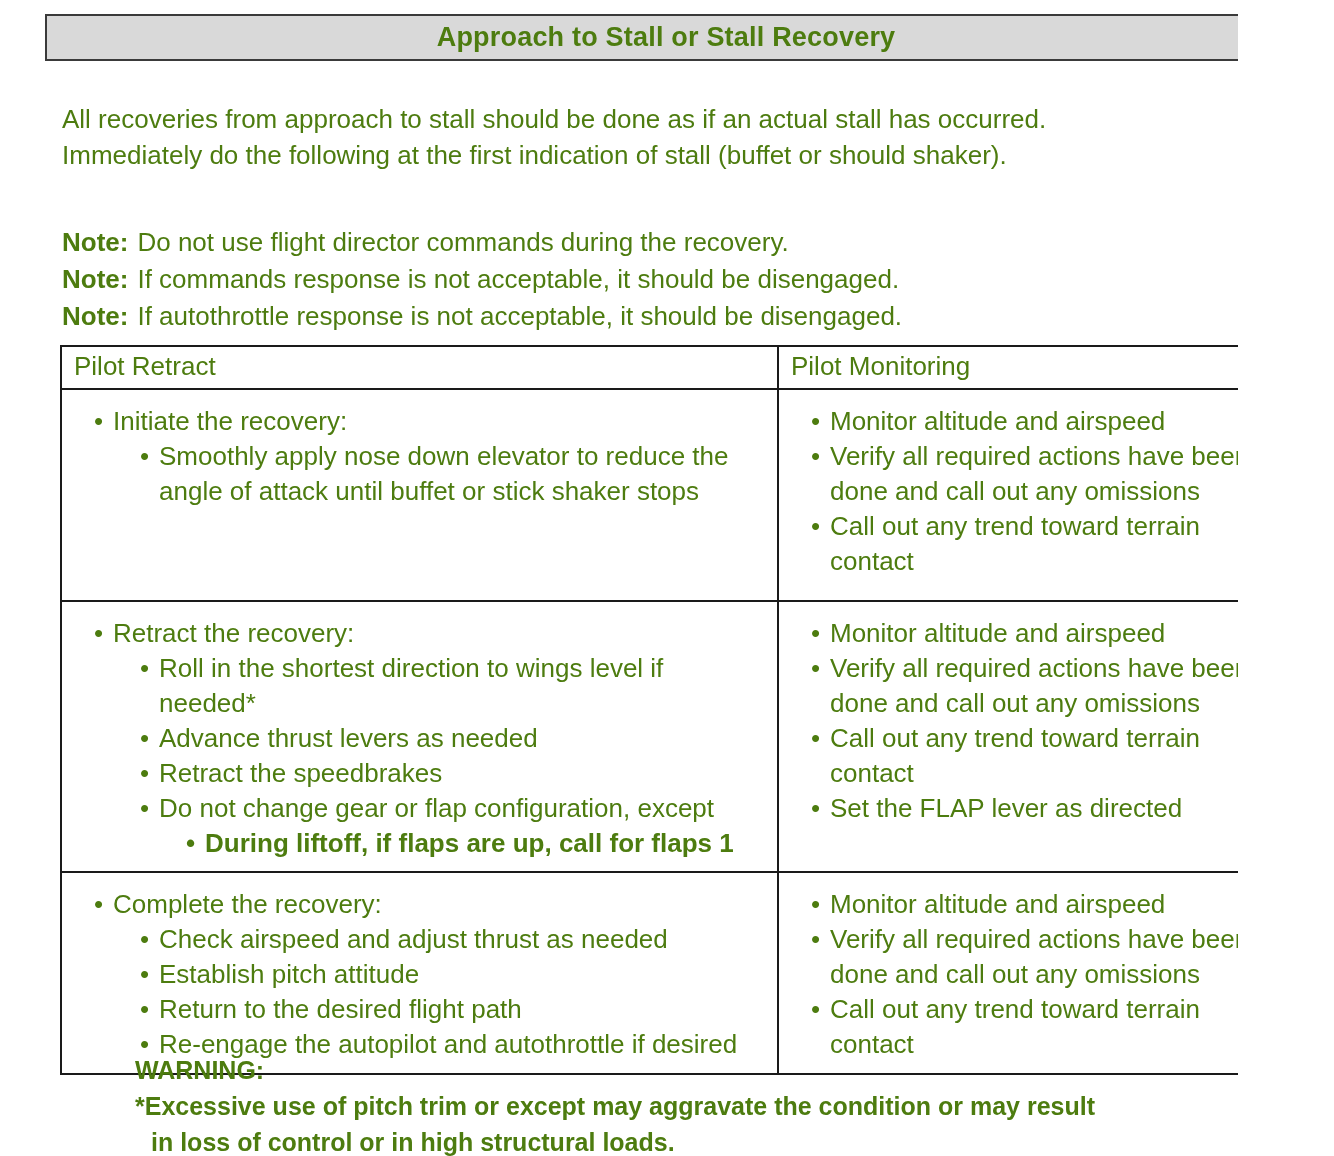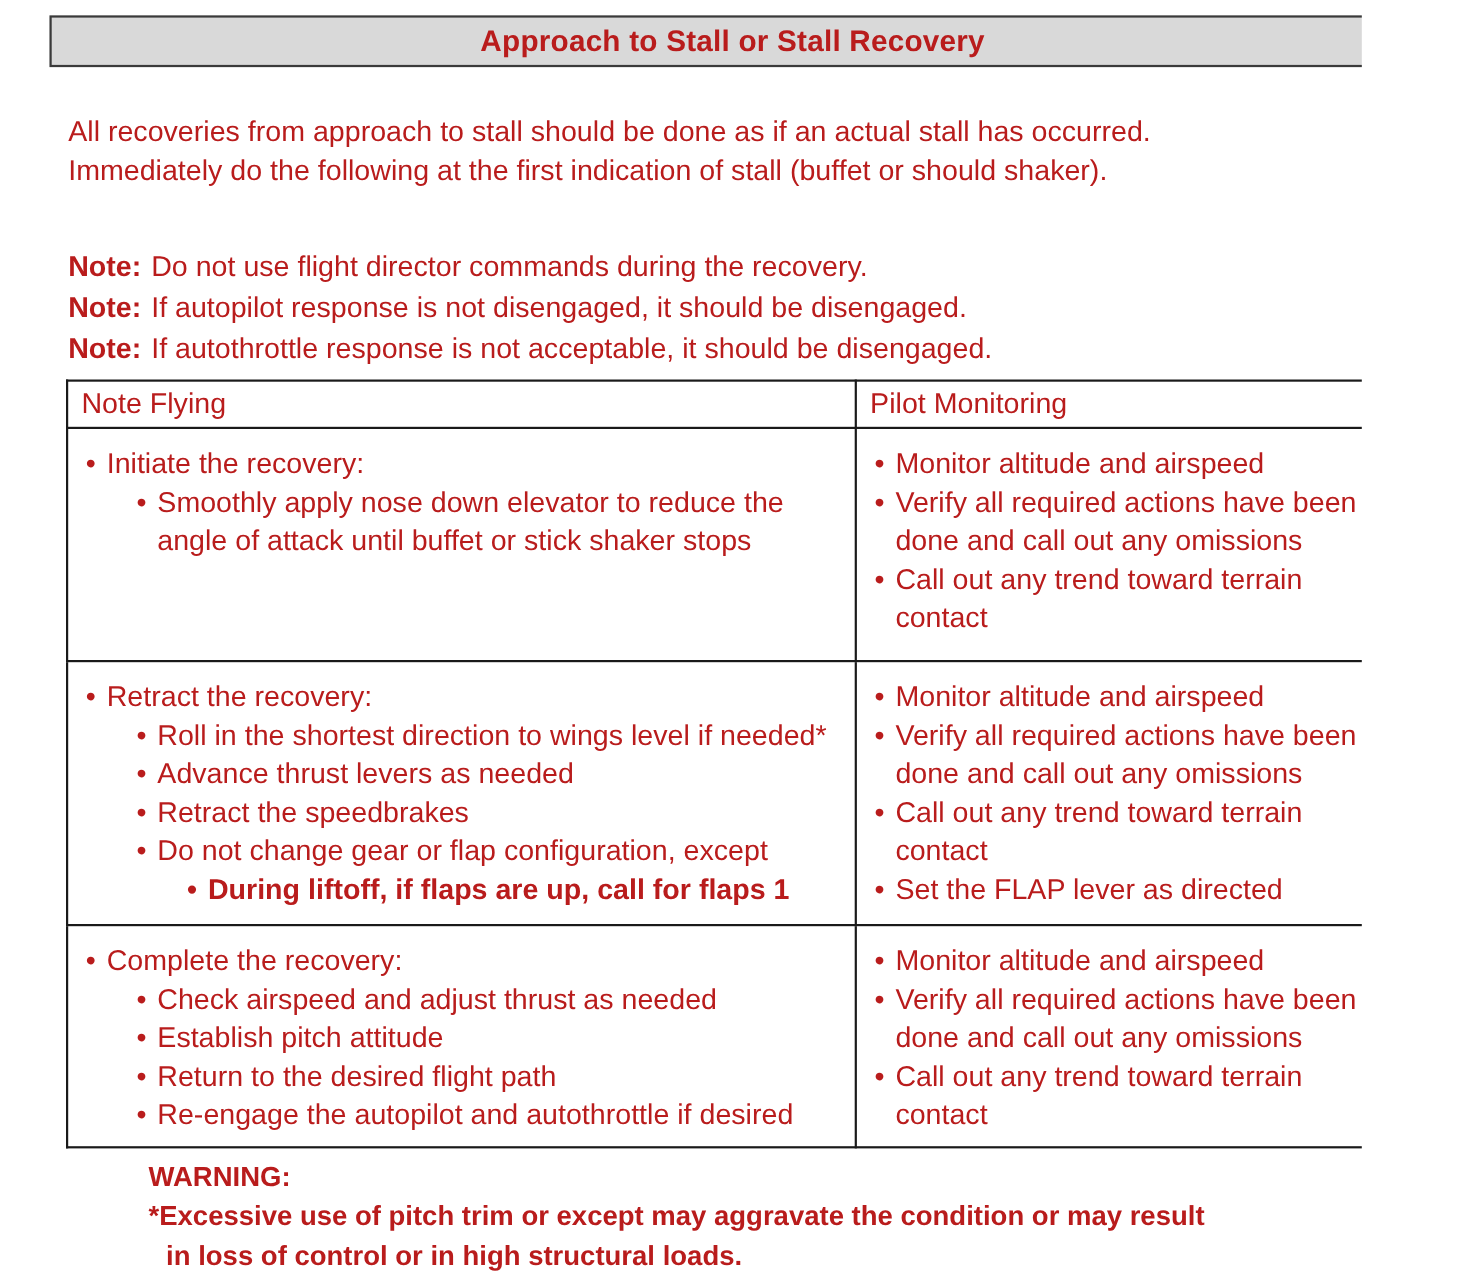--- a/index.html
+++ b/index.html
@@ -1,21 +1,21 @@
 <!DOCTYPE html>
 <html><head>
 <meta charset="utf-8">
 <style>
   html, body { margin: 0; padding: 0; background: #ffffff; }
   .page {
     position: relative;
     width: 1238px;
     height: 1156px;
     background: #ffffff;
-    color: #b91c1c;
+    color: #4d7c0f;
     font-family: "Liberation Sans", "DejaVu Sans", sans-serif;
     overflow: hidden;
   }
 
   
   .title-box {
     position: absolute;
     left: 45px; top: 14px;
     width: 1242px; height: 47px;
     box-sizing: border-box;
@@ -56,21 +56,21 @@
   }
   .proc-table th {
     height: 43px;
     font-weight: normal;
     text-align: left;
     vertical-align: middle;
     padding: 2px 12px 4px 12px;
   }
   .proc-table td {
     vertical-align: top;
-    padding: 14px 16px 10px 12px;
+    padding: 14px 16px 10px 28px;
   }
   .row-1 td { height: 212px; }
   .row-2 td { height: 240px; }
   .row-3 td { height: 202px; }
 
   ul.cell-list {
     list-style: none;
     margin: 0; padding: 0;
     line-height: 35px;
   }
@@ -112,35 +112,35 @@
   <div class="intro">
     <div>All recoveries from approach to stall should be done as if an actual stall has occurred.</div>
     <div>Immediately do the following at the first indication of stall (buffet or should shaker).</div>
   </div>
 
   <div class="notes">
     <div>
       <span class="note-label">Note:</span><span>Do not use flight director commands during the recovery.</span>
     </div>
     <div>
-      <span class="note-label">Note:</span><span>If autopilot response is not disengaged, it should be disengaged.</span>
+      <span class="note-label">Note:</span><span>If commands response is not acceptable, it should be disengaged.</span>
     </div>
     <div>
       <span class="note-label">Note:</span><span>If autothrottle response is not acceptable, it should be disengaged.</span>
     </div>
   </div>
 
   <table class="proc-table">
     <colgroup>
       <col style="width:717px">
       <col style="width:495px">
     </colgroup>
     <thead>
       <tr>
-        <th>Note Flying</th>
+        <th>Pilot Retract</th>
         <th>Pilot Monitoring</th>
       </tr>
     </thead>
     <tbody>
       <tr class="row-1">
         <td>
           <ul class="cell-list">
             <li class="lv1">Initiate the recovery:</li>
             <li class="lv2">Smoothly apply nose down elevator to reduce the angle of attack until buffet or stick shaker stops</li>
           </ul>

